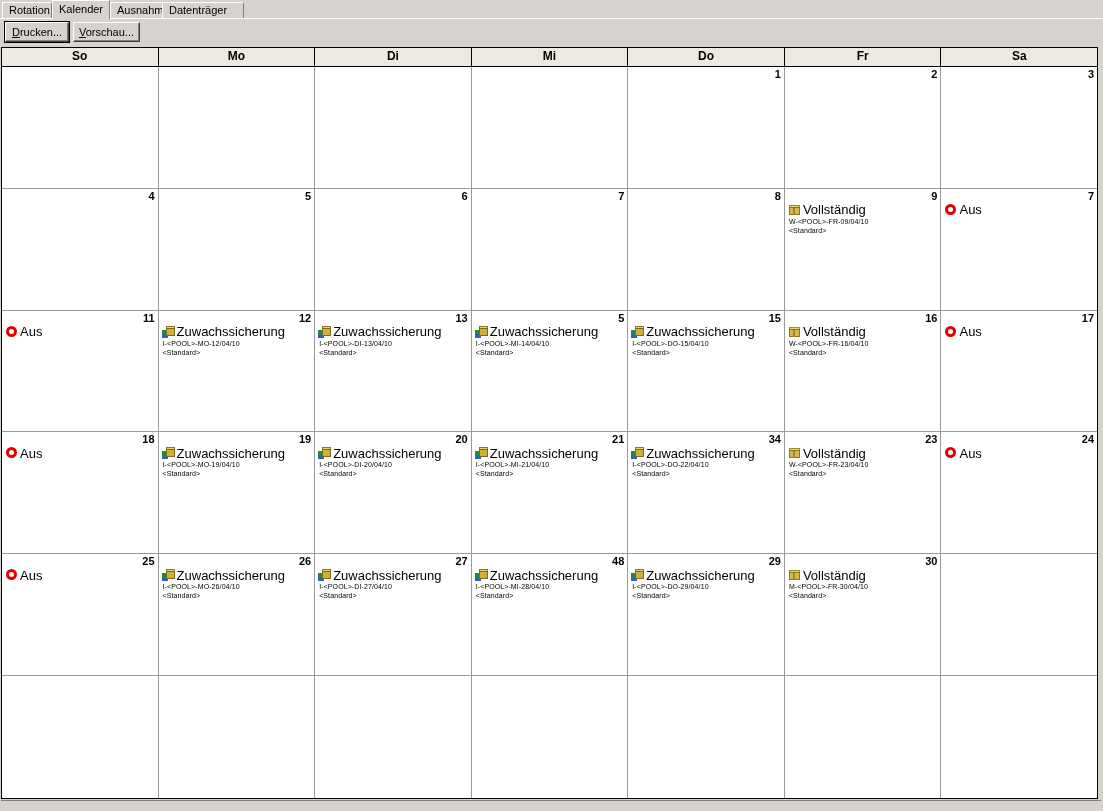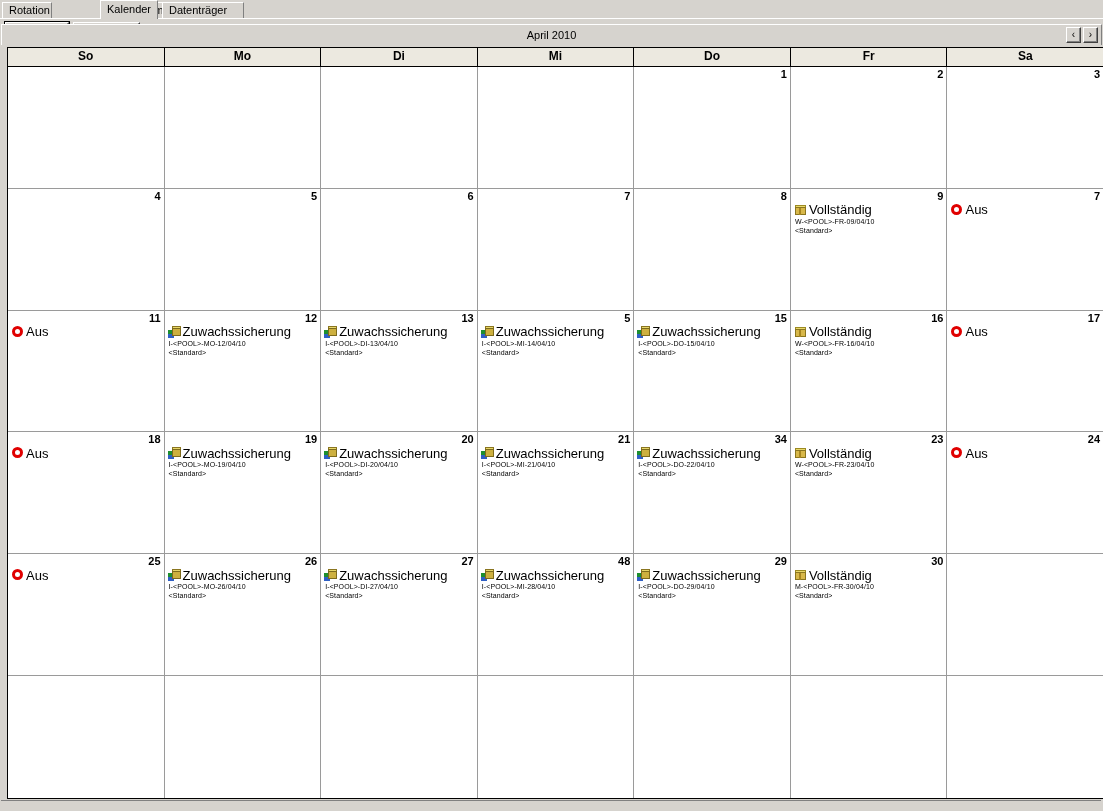--- a/index.html
+++ b/index.html
@@ -50,21 +50,20 @@
     cursor: default;
   }
   .tab.active {
     top: 0px;
     height: 19px;
     line-height: 17px;
     background: #d6d3ce;
     border-bottom: none;
     z-index: 5;
     font-weight: normal;
-    margin-left: 48px;
   }
   .tabstrip-underline {
     position: absolute;
     left: 0;
     top: 18px;
     width: 1103px;
     height: 1px;
     background: #ffffff;
   }
 
@@ -139,21 +138,20 @@
   .calframe {
     position: absolute;
     left: 1px;
     top: 47px;
     width: 1097px;
     height: 752px;
     border: 1px solid #000000;
     background: #ffffff;
     box-sizing: border-box;
     overflow: hidden;
-    margin-left: 6px;
   }
   .dowrow {
     display: flex;
     height: 19px;
     background: #ece9e0;
     border-bottom: 1px solid #000000;
     box-sizing: border-box;
   }
   .dowcell {
     flex: 1 1 0;
@@ -320,25 +318,20 @@
     <div class="tab active" id="tab1" style="left: 52px; width: 58px;"><span>Kalender</span></div>
     <div class="tab" id="tab2" style="left: 110px; width: 67px;"><span>Ausnahmen</span></div>
     <div class="tab" id="tab3" style="left: 162px; width: 82px;"><span>Datenträger</span></div>
   </div>
 
   <div class="toolbar">
     <div class="btn default" id="btnPrint" style="left:5px; width:64px;"><span><span class="mn">D</span>rucken...</span></div>
     <div class="btn" id="btnPreview" style="left:73px; width:67px;"><span><span class="mn">V</span>orschau...</span></div>
   </div>
 
-  <div class="monthbar">
-    <div class="month-title">April 2010</div>
-    <div class="navbtn" id="navPrev"><span>‹</span></div>
-    <div class="navbtn" id="navNext"><span>›</span></div>
-  </div>
 
   <div class="calframe">
     <div class="dowrow" id="dowrow">
         <div class="dowcell">So</div>
         <div class="dowcell">Mo</div>
         <div class="dowcell">Di</div>
         <div class="dowcell">Mi</div>
         <div class="dowcell">Do</div>
         <div class="dowcell">Fr</div>
         <div class="dowcell">Sa</div>

